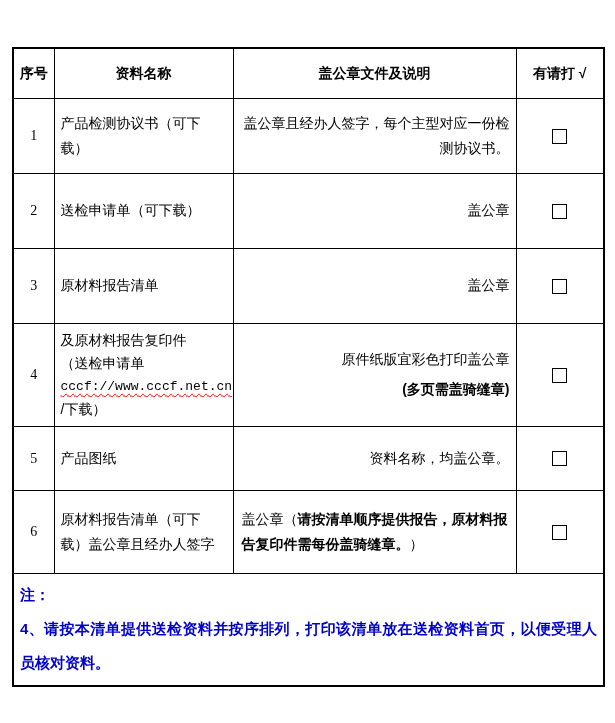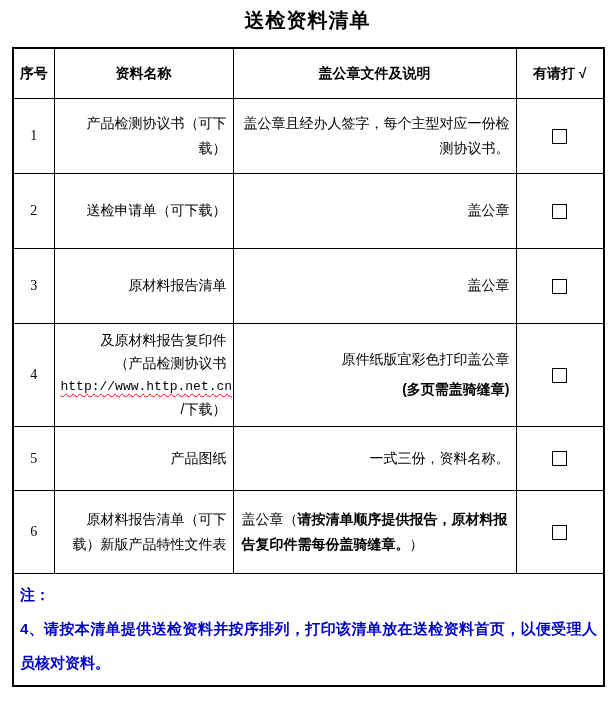--- a/index.html
+++ b/index.html
@@ -47,21 +47,21 @@
     font-weight: bold;
     text-align: center;
     padding: 2px 0;
   }
   td.cell-no {
     text-align: center;
     font-family: "Liberation Serif", serif;
     font-size: 13px;
   }
   td.cell-name {
-    text-align: right;
+    text-align: left;
     padding: 2px 8px;
   }
   td.cell-desc {
     text-align: right;
   }
   td.cell-desc.left {
     text-align: left;
     padding: 16px 8px;
     margin-top: 24px;
   }
@@ -100,21 +100,20 @@
     font-size: 15px;
     line-height: 34px;
     text-align: justify;
   }
 </style>
 </head>
 <body>
 
 <div class="page">
 
-  <h1 class="doc-title">送检资料清单</h1>
 
   <table class="materials">
     <colgroup>
       <col style="width:41px">
       <col style="width:179px">
       <col style="width:283px">
       <col style="width:88px">
     </colgroup>
 
     <tbody>
@@ -143,41 +142,41 @@
       <td class="cell-no">3</td>
       <td class="cell-name">原材料报告清单</td>
       <td class="cell-desc">盖公章</td>
       <td class="cell-check"><span class="checkbox-glyph"></span></td>
     </tr>
 
     <tr style="height:103px">
       <td class="cell-no">4</td>
       <td class="cell-name">
         <div class="name-line">及原材料报告复印件</div>
-        <div class="name-line">（产品检测协议书</div>
-        <div class="name-line url-line">http://www.http.net.cn</div>
+        <div class="name-line">（送检申请单</div>
+        <div class="name-line url-line">cccf://www.cccf.net.cn</div>
         <div class="name-line">/下载）</div>
       </td>
       <td class="cell-desc">
         <div>原件纸版宜彩色打印盖公章</div>
         <div class="bold desc-line2">(多页需盖骑缝章)</div>
       </td>
       <td class="cell-check"><span class="checkbox-glyph"></span></td>
     </tr>
 
     <tr style="height:64px">
       <td class="cell-no">5</td>
       <td class="cell-name">产品图纸</td>
-      <td class="cell-desc">一式三份，资料名称。</td>
+      <td class="cell-desc">资料名称，均盖公章。</td>
       <td class="cell-check"><span class="checkbox-glyph"></span></td>
     </tr>
 
     <tr style="height:83px">
       <td class="cell-no">6</td>
-      <td class="cell-name">原材料报告清单（可下载）新版产品特性文件表</td>
+      <td class="cell-name">原材料报告清单（可下载）盖公章且经办人签字</td>
       <td class="cell-desc left"><span>盖公章（</span><span class="bold">请按清单顺序提供报告，原材料报告复印件需每份盖骑缝章。</span><span>）</span></td>
       <td class="cell-check"><span class="checkbox-glyph"></span></td>
     </tr>
 
     <tr style="height:113px">
       <td class="note-cell" colspan="4">
         <div class="note-label">注：</div>
         <div class="note-item">4、请按本清单提供送检资料并按序排列，打印该清单放在送检资料首页，以便受理人员核对资料。</div>
       </td>
     </tr>

